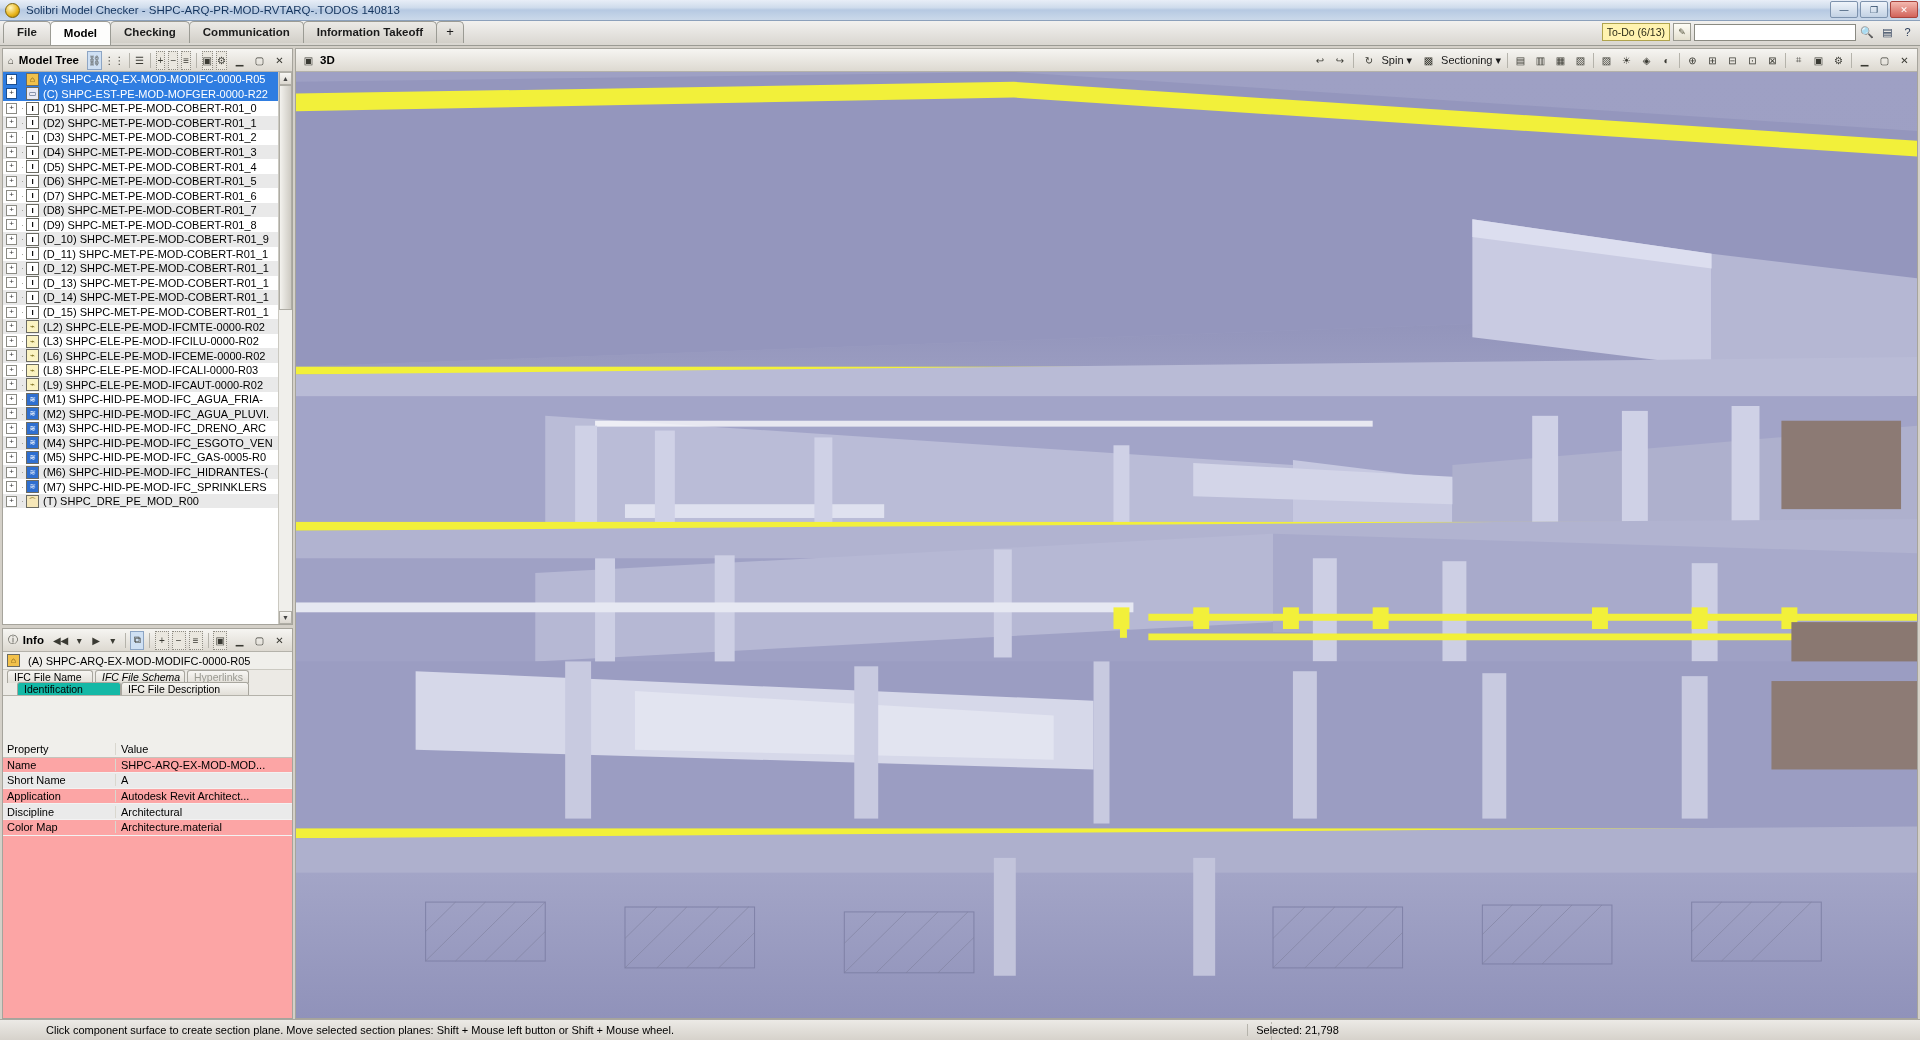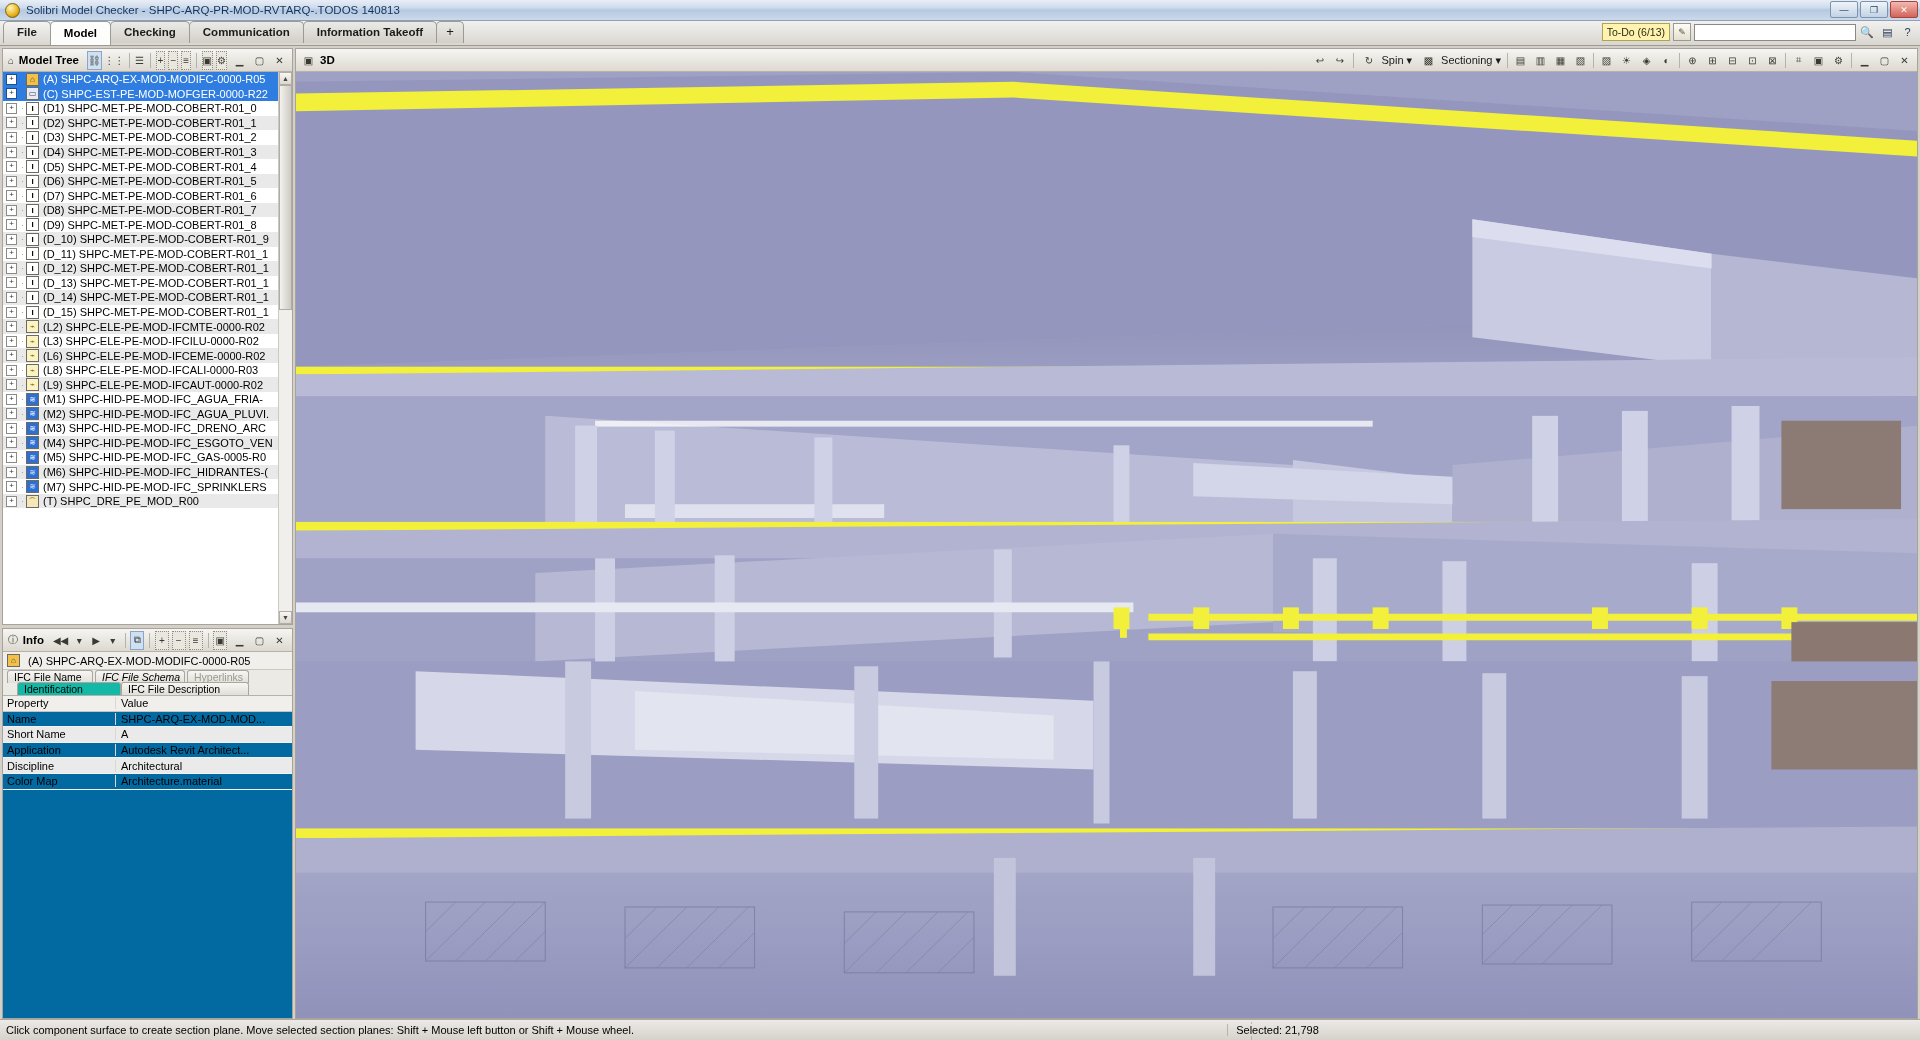--- a/index.html
+++ b/index.html
@@ -109,38 +109,38 @@
   .info-obj{height:17px;display:flex;align-items:center;gap:4px;padding:0 4px;background:#f0efeb;
             border-bottom:1px solid #cbc9c1;font-size:11px;}
   .tabs2{height:25px;position:relative;background:#eceae5;border-bottom:1px solid #b4b2aa;}
   .t2{position:absolute;height:13px;line-height:12px;font-size:10.5px;border:1px solid #a8a69e;
       border-bottom:none;border-radius:3px 3px 0 0;background:linear-gradient(180deg,#f7f6f3,#e2dfd8);
       padding:0 6px;box-sizing:border-box;white-space:nowrap;}
   .t2.row1{top:0;}
   .t2.row2{top:12px;height:13px;}
   .t2.active{background:#14b8a6;color:#000;}
   .t2.dim{color:#9a9a92;}
-  .proptable{flex:1 1 auto;background:#0369a1;overflow:hidden;}
+  .proptable{flex:1 1 auto;background:#fca5a5;overflow:hidden;margin-top:46px;}
   .ptr{height:14.6px;display:flex;font-size:11px;align-items:center;border-bottom:1px solid #f2f2f2;}
   .ptr.head{background:#f0efeb;border-bottom:1px solid #c5c3bb;font-weight:normal;}
   .ptr.alt{background:#eaeaea;}
   .pc1{width:113px;flex:0 0 113px;padding-left:4px;box-sizing:border-box;border-right:1px solid #d9d7cf;overflow:hidden;white-space:nowrap;}
   .pc2{flex:1 1 auto;padding-left:5px;box-sizing:border-box;overflow:hidden;white-space:nowrap;}
 
   
   .view3d{flex:1 1 auto;display:flex;flex-direction:column;min-height:0;}
   .v3-head{height:22px;flex:0 0 22px;display:flex;align-items:center;gap:2px;
     background:linear-gradient(180deg,#f6f5f2,#ddd9d1);border-bottom:1px solid #b4b2aa;padding:0 3px;}
   .v3-right{margin-left:auto;display:flex;align-items:center;gap:1px;}
   .tbtn{height:18px;display:inline-flex;align-items:center;gap:3px;padding:0 3px;font-size:11px;color:#1a1a1a;}
   .canvas{flex:1 1 auto;position:relative;overflow:hidden;background:#9a9cc0;}
 
   
   .status{height:20px;flex:0 0 20px;display:flex;align-items:center;
-    background:linear-gradient(180deg,#eceae6,#d6d2cb);border-top:1px solid #a9a79f;font-size:11px;}
+    background:linear-gradient(180deg,#eceae6,#d6d2cb);border-top:1px solid #a9a79f;font-size:11px;padding-left:40px;}
   .status .msg{padding-left:6px;}
   .status .right{margin-left:auto;display:flex;align-items:center;height:100%;}
   .status .cell{border-left:1px solid #b6b4ac;height:100%;display:flex;align-items:center;padding:0 8px;}
   .status .cell.w{min-width:34px;}
 </style>
 </head>
 <body>
 
 <div class="app">
 

